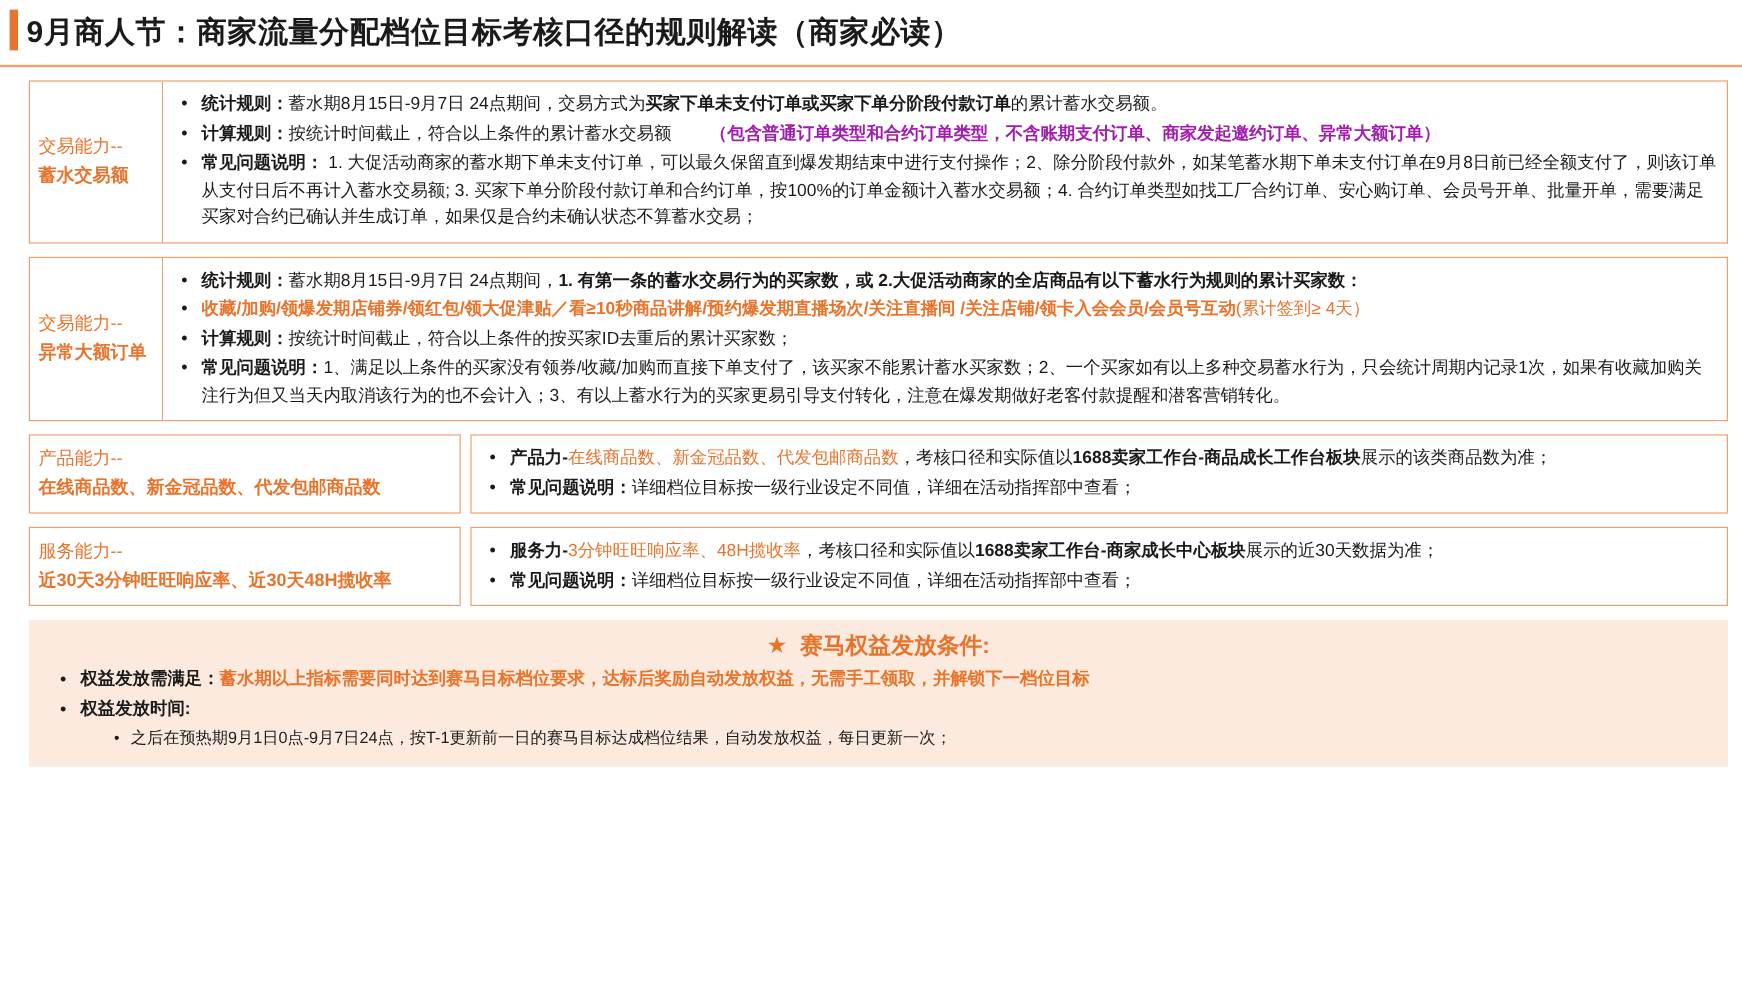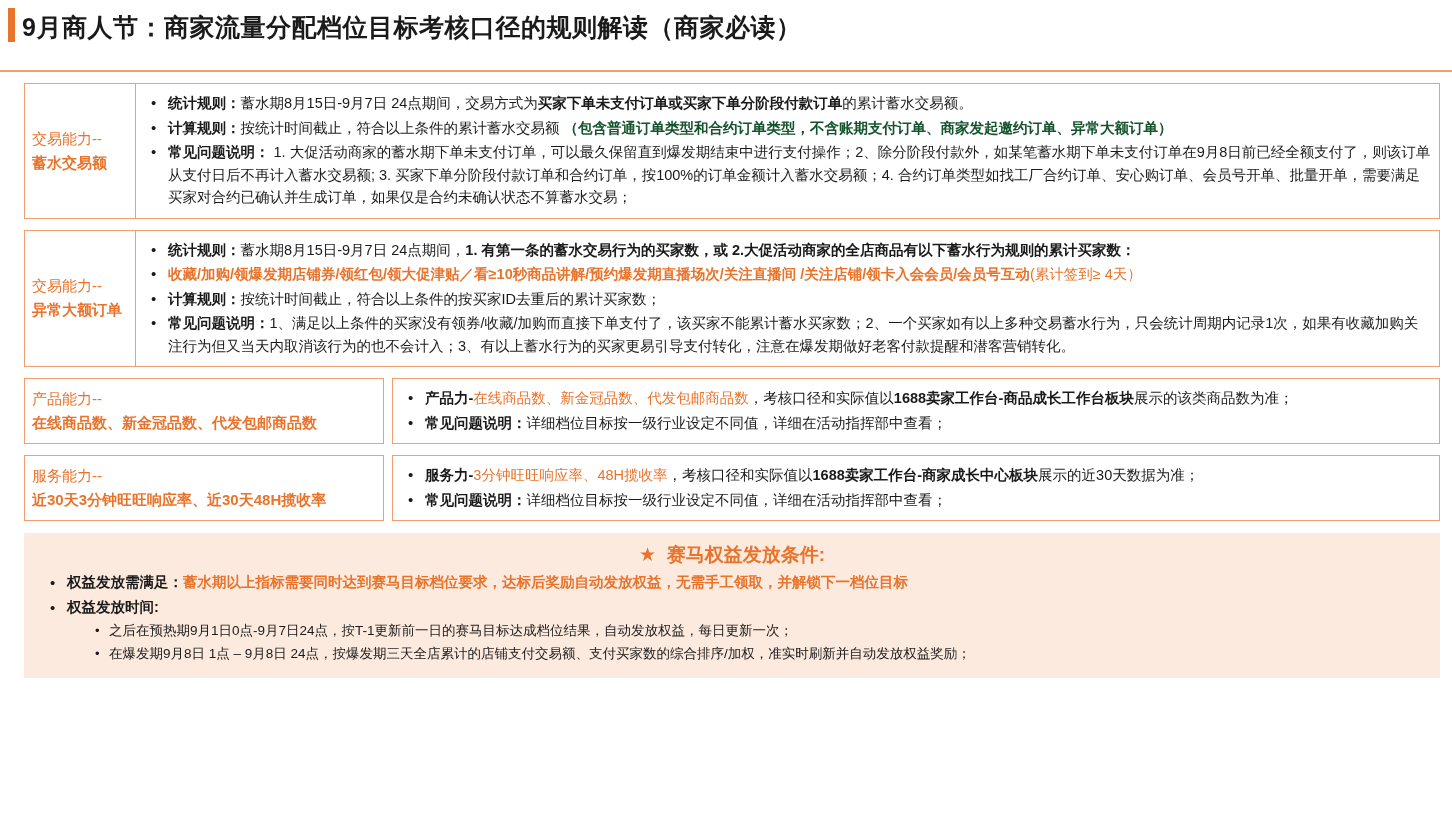--- a/index.html
+++ b/index.html
@@ -11,21 +11,21 @@
   .page {
     width: 1452px;
     height: 823px;
     position: relative;
     background: #ffffff;
     overflow: hidden;
   }
   
   .title-bar {
     position: relative;
-    padding: 10px 0 26px 22px;
+    padding: 10px 0 10px 22px;
     border-bottom: 2px solid #f0a070;
   }
   .title-bar .accent {
     position: absolute;
     left: 8px; top: 8px;
     width: 7px; height: 34px;
     background: #e8742c;
   }
   .title-text {
     font-size: 25px;
@@ -92,21 +92,21 @@
     content: "•";
     position: absolute;
     left: -15px;
     top: 0;
     color: #1a1a1a;
     font-size: 15px;
   }
   b, .b { font-weight: bold; }
   .orange { color: #e8742c; }
   .orange-b { color: #e8742c; font-weight: bold; }
-  .red-b { color: #14532d; font-weight: bold; }
+  .red-b { color: #a21caf; font-weight: bold; margin-left: 28px; }
 
   
   .bottom {
     margin: 12px 12px 0 24px;
     background: #fdeade;
     border: 1px solid #fdeade;
     padding: 7px 10px 10px 10px;
   }
   .bottom-title {
     text-align: center;
@@ -203,19 +203,18 @@
 
   <div class="bottom">
     <div class="bottom-title">
       <span>★</span>&nbsp;&nbsp;<span>赛马权益发放条件:</span>
     </div>
     <ul class="bullets">
       <li><b>权益发放需满足：</b><span class="orange-b">蓄水期以上指标需要同时达到赛马目标档位要求，达标后奖励自动发放权益，无需手工领取，并解锁下一档位目标</span></li>
       <li><b>权益发放时间:</b>
         <ul class="sub">
           <li>之后在预热期9月1日0点-9月7日24点，按T-1更新前一日的赛马目标达成档位结果，自动发放权益，每日更新一次；</li>
-          <li>在爆发期9月8日 1点 – 9月8日 24点，按爆发期三天全店累计的店铺支付交易额、支付买家数的综合排序/加权，准实时刷新并自动发放权益奖励；</li>
         </ul>
       </li>
     </ul>
   </div>
 
 </div>
 
 </body></html>

